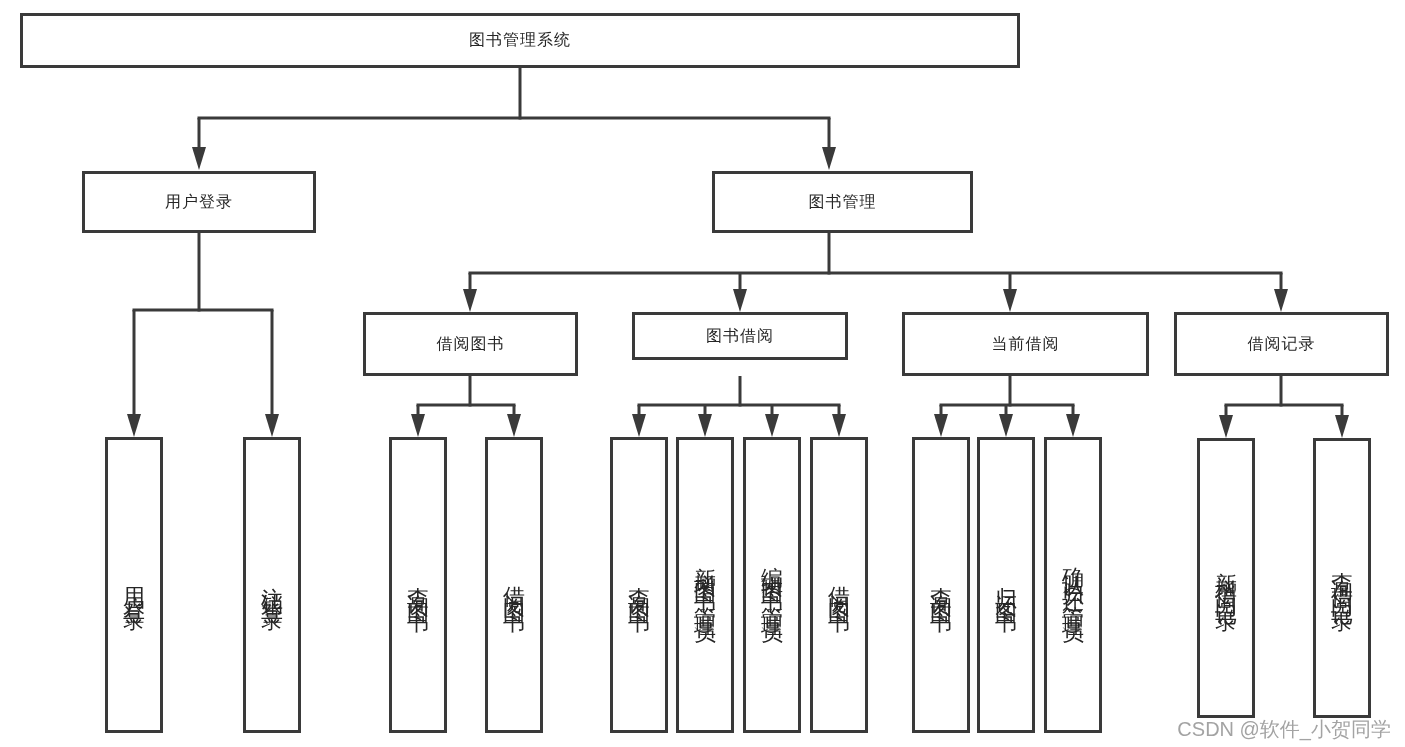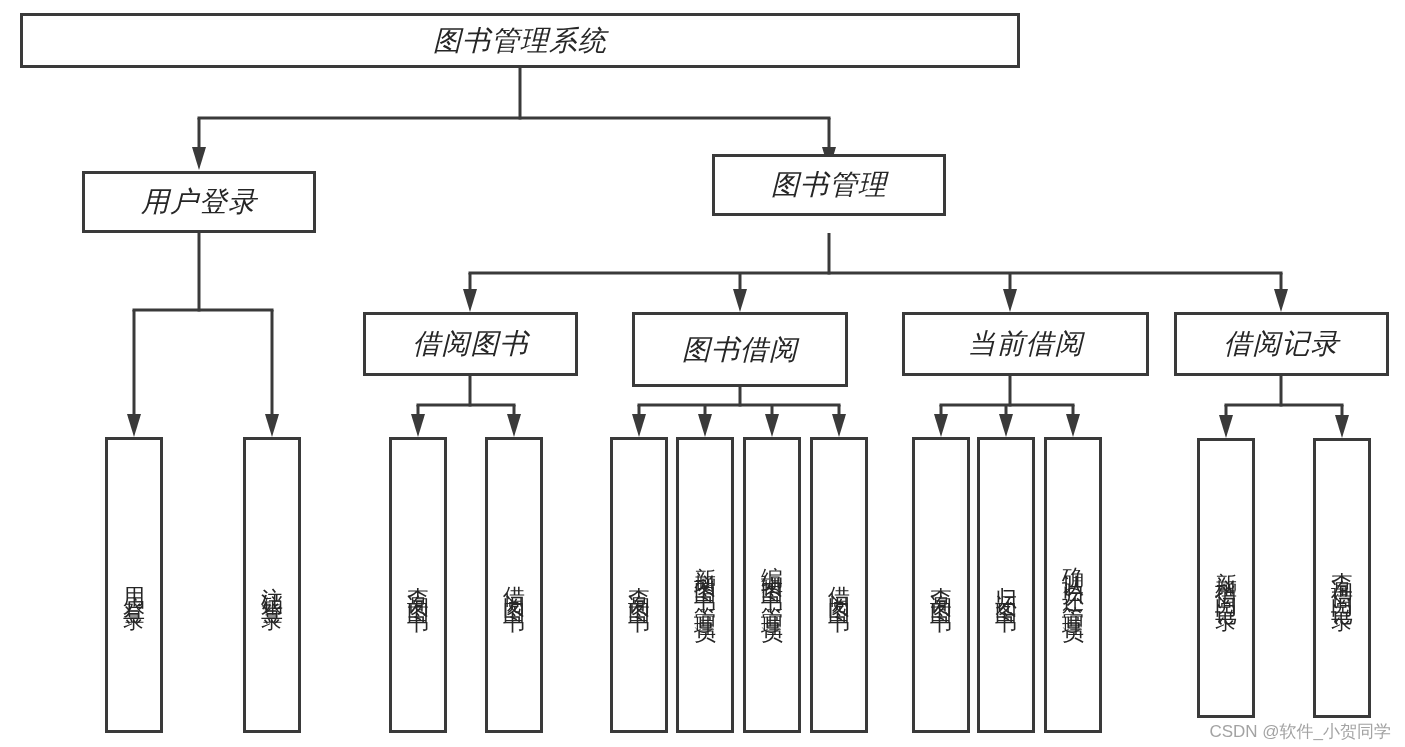--- a/index.html
+++ b/index.html
@@ -29,33 +29,33 @@
   .node {
     position: absolute;
     box-sizing: border-box;
     background: var(--background);
     border: 3px solid var(--box-border);
     display: flex;
     align-items: center;
     justify-content: center;
     text-align: center;
   }
-  .box-h { font-size: 28px; letter-spacing: 1px; font-style: italic; }
+  .box-h { font-size: 16px; letter-spacing: 1px; }
   .box-v { width: 58px; font-size: 22px; }
   .box-v .vtext {
     writing-mode: vertical-rl;
     text-orientation: mixed;
     letter-spacing: 8px;
     line-height: 1;
   }
   .watermark {
     position: absolute;
     right: 14px;
     bottom: 4px;
-    font-size: 17px;
+    font-size: 20px;
     color: var(--watermark-text);
     white-space: nowrap;
   }
 </style>
 </head>
 <body>
 
 <div id="canvas">
 
   <svg id="connectors" viewBox="0 0 1405 747" xmlns="http://www.w3.org/2000/svg">
@@ -134,28 +134,28 @@
     </g>
   </svg>
 
   <div class="node box-h" style="left:20px;top:13px;width:1000px;height:55px">
     <span>图书管理系统</span>
   </div>
 
   <div class="node box-h" style="left:82px;top:171px;width:234px;height:62px">
     <span>用户登录</span>
   </div>
-  <div class="node box-h" style="left:712px;top:154px;width:234px;height:62px">
+  <div class="node box-h" style="left:712px;top:171px;width:261px;height:62px">
     <span>图书管理</span>
   </div>
 
   <div class="node box-h" style="left:363px;top:312px;width:215px;height:64px">
     <span>借阅图书</span>
   </div>
-  <div class="node box-h" style="left:632px;top:312px;width:216px;height:75px">
+  <div class="node box-h" style="left:632px;top:312px;width:216px;height:48px">
     <span>图书借阅</span>
   </div>
   <div class="node box-h" style="left:902px;top:312px;width:247px;height:64px">
     <span>当前借阅</span>
   </div>
   <div class="node box-h" style="left:1174px;top:312px;width:215px;height:64px">
     <span>借阅记录</span>
   </div>
 
   <div class="node box-v" style="left:105px;top:437px;height:296px">

